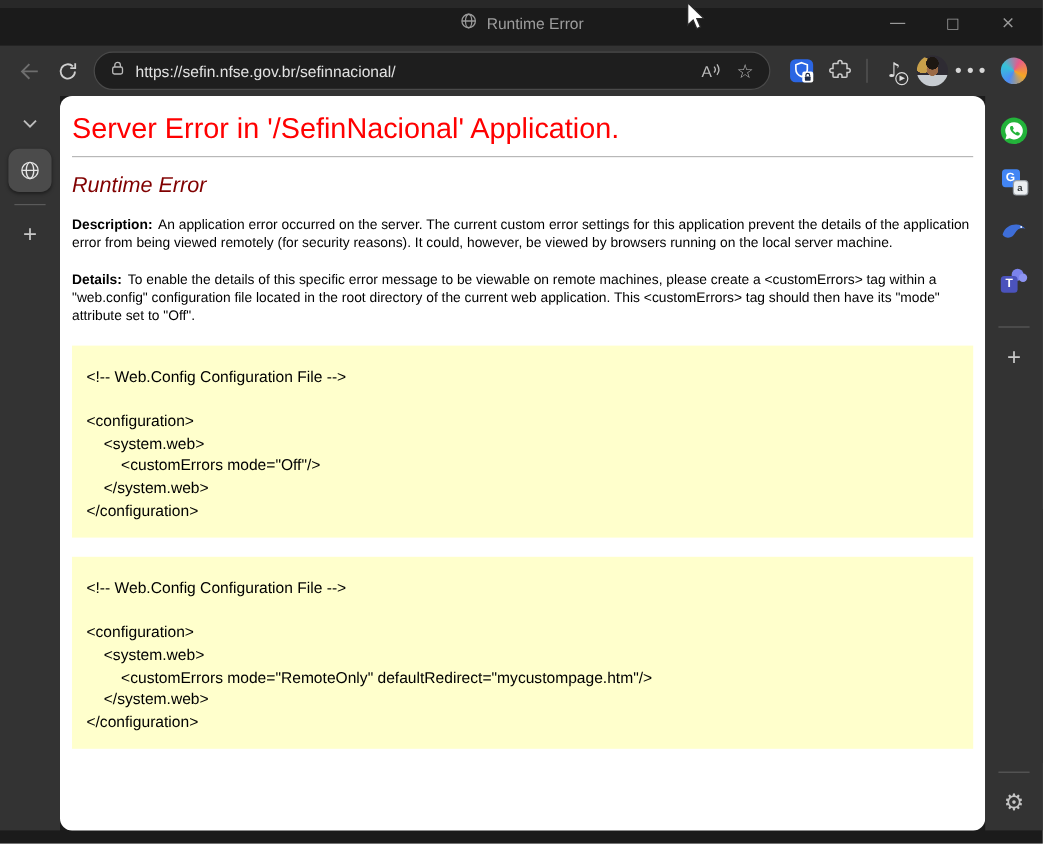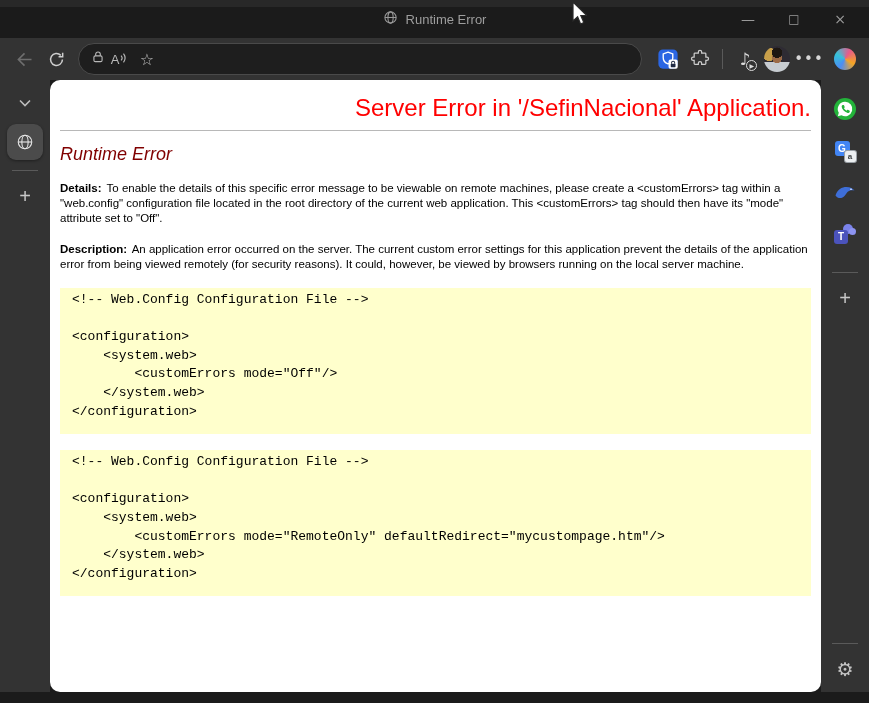--- a/index.html
+++ b/index.html
@@ -132,32 +132,32 @@
   .ic-teams .bubble { position: absolute; right: 0; top: 4px; width: 7px; height: 7px; border-radius: 50%; background: #8d94f2; }
   .ic-teams .t-box {
     position: absolute; left: 0; top: 6px; width: 14px; height: 14px;
     background: #4b53bc; border-radius: 3px; color: #fff;
     font: bold 10px/14px "Liberation Sans", sans-serif; text-align: center;
   }
 
   
   .content h1 {
     margin: 14px 0 6px; color: #ff0000; font-weight: normal;
-    font-size: 24px; letter-spacing: 0; text-align: right;
+    font-size: 24px; letter-spacing: 0;
   }
   .content hr { border: 0; border-top: 1px solid #b8b8b8; margin: 8px 0 0; }
   .content h2 {
     margin: 13px 0 0; color: #800000; font-style: italic; font-weight: normal;
     font-size: 18px;
   }
   .content p { margin: 16px 0 0; font-size: 11.5px; line-height: 15px; color: #000; }
   .content p b { margin-right: 2px; }
   .code {
-    margin: 16px 0 0; background: #ffffcc; padding: 3px 12px 13px;
-    font-family: Liberation Mono, monospace; font-size: 13px; line-height: 18.6px;
+    margin: 16px 0 0; background: #ffffcc; padding: 17px 12px 13px;
+    font-family: Liberation Sans, sans-serif; font-size: 13px; line-height: 18.6px;
     white-space: pre; color: #000; overflow: hidden;
   }
 
   
   .cursor { position: absolute; left: 567px; top: 0; pointer-events: none; z-index: 99; }
 </style>
 </head>
 <body>
 
 <div class="titlebar">
@@ -193,20 +193,21 @@
       </svg>
   </button>
 
   <div class="address-bar">
     <span>
       <svg width="14" height="14" viewBox="0 0 24 24">
           <rect x="5" y="10" width="14" height="10" rx="2.5" fill="none" stroke="#b9b9b9" stroke-width="1.9"></rect>
           <path d="M8 10V7.5a4 4 0 0 1 8 0V10" fill="none" stroke="#b9b9b9" stroke-width="1.9"></path>
         </svg>
     </span>
+    <span class="url">https://sefin.nfse.gov.br/sefinnacional/</span>
     <button class="pill-btn">
       <span class="read-aloud">
           <span>A</span>
           <svg width="7" height="12" viewBox="0 0 8 12">
             <path d="M1.2 3.2a4.2 4.2 0 0 1 0 5.6M4 1a8.5 8.5 0 0 1 0 10" fill="none" stroke="#b9b9b9" stroke-width="1.3"></path>
           </svg>
         </span>
     </button>
     <button class="pill-btn">
       <span class="glyph-star">☆</span>
@@ -262,22 +263,22 @@
     <div class="rail-divider"></div>
     <button class="rail-btn">
       <span class="glyph-plus">+</span>
     </button>
   </nav>
 
   <main class="content">
     <h1>Server Error in '/SefinNacional' Application.</h1>
     <hr>
     <h2>Runtime Error</h2>
+    <p><b>Description:</b> <span>An application error occurred on the server. The current custom error settings for this application prevent the details of the application error from being viewed remotely (for security reasons). It could, however, be viewed by browsers running on the local server machine.</span></p>
     <p><b>Details:</b> <span>To enable the details of this specific error message to be viewable on remote machines, please create a &lt;customErrors&gt; tag within a "web.config" configuration file located in the root directory of the current web application. This &lt;customErrors&gt; tag should then have its "mode" attribute set to "Off".</span></p>
-    <p><b>Description:</b> <span>An application error occurred on the server. The current custom error settings for this application prevent the details of the application error from being viewed remotely (for security reasons). It could, however, be viewed by browsers running on the local server machine.</span></p>
     <div class="code">&lt;!-- Web.Config Configuration File --&gt;
 
 &lt;configuration&gt;
     &lt;system.web&gt;
         &lt;customErrors mode="Off"/&gt;
     &lt;/system.web&gt;
 &lt;/configuration&gt;</div>
     <div class="code">&lt;!-- Web.Config Configuration File --&gt;
 
 &lt;configuration&gt;

